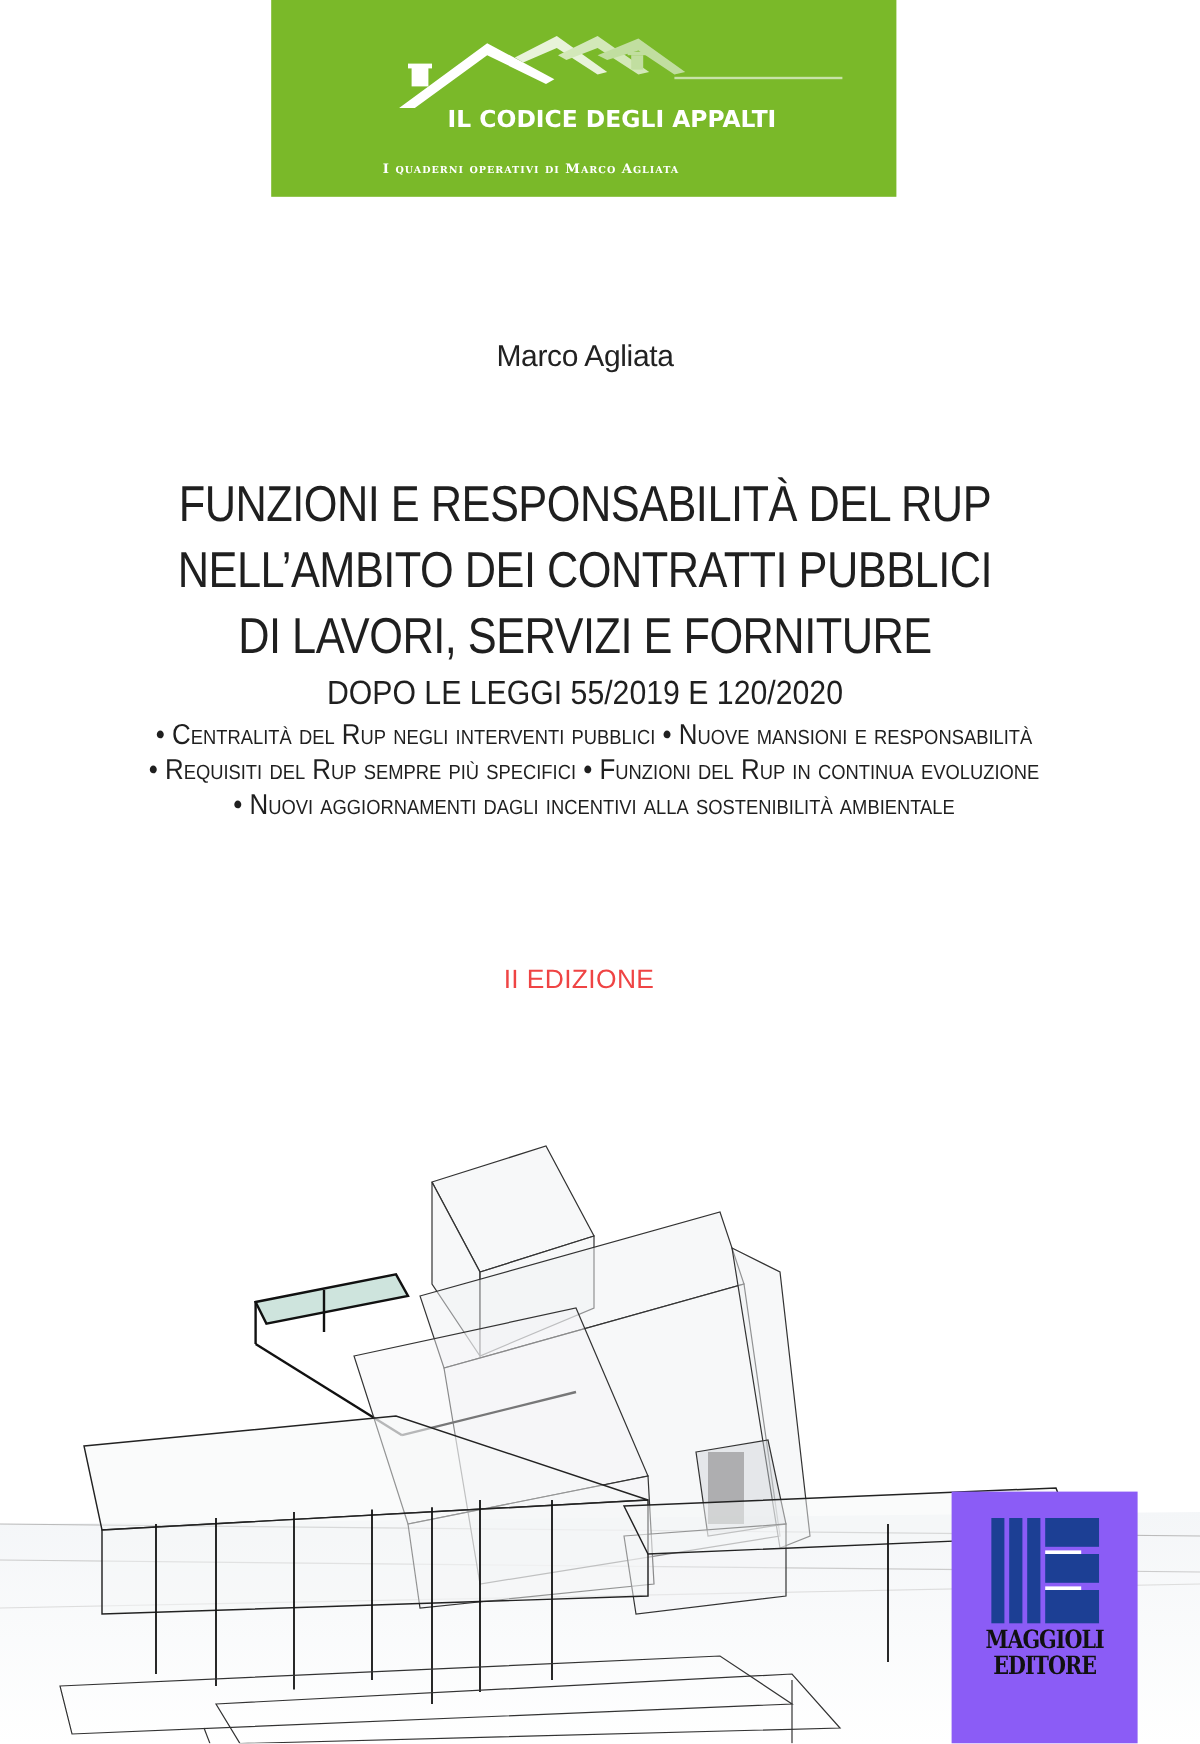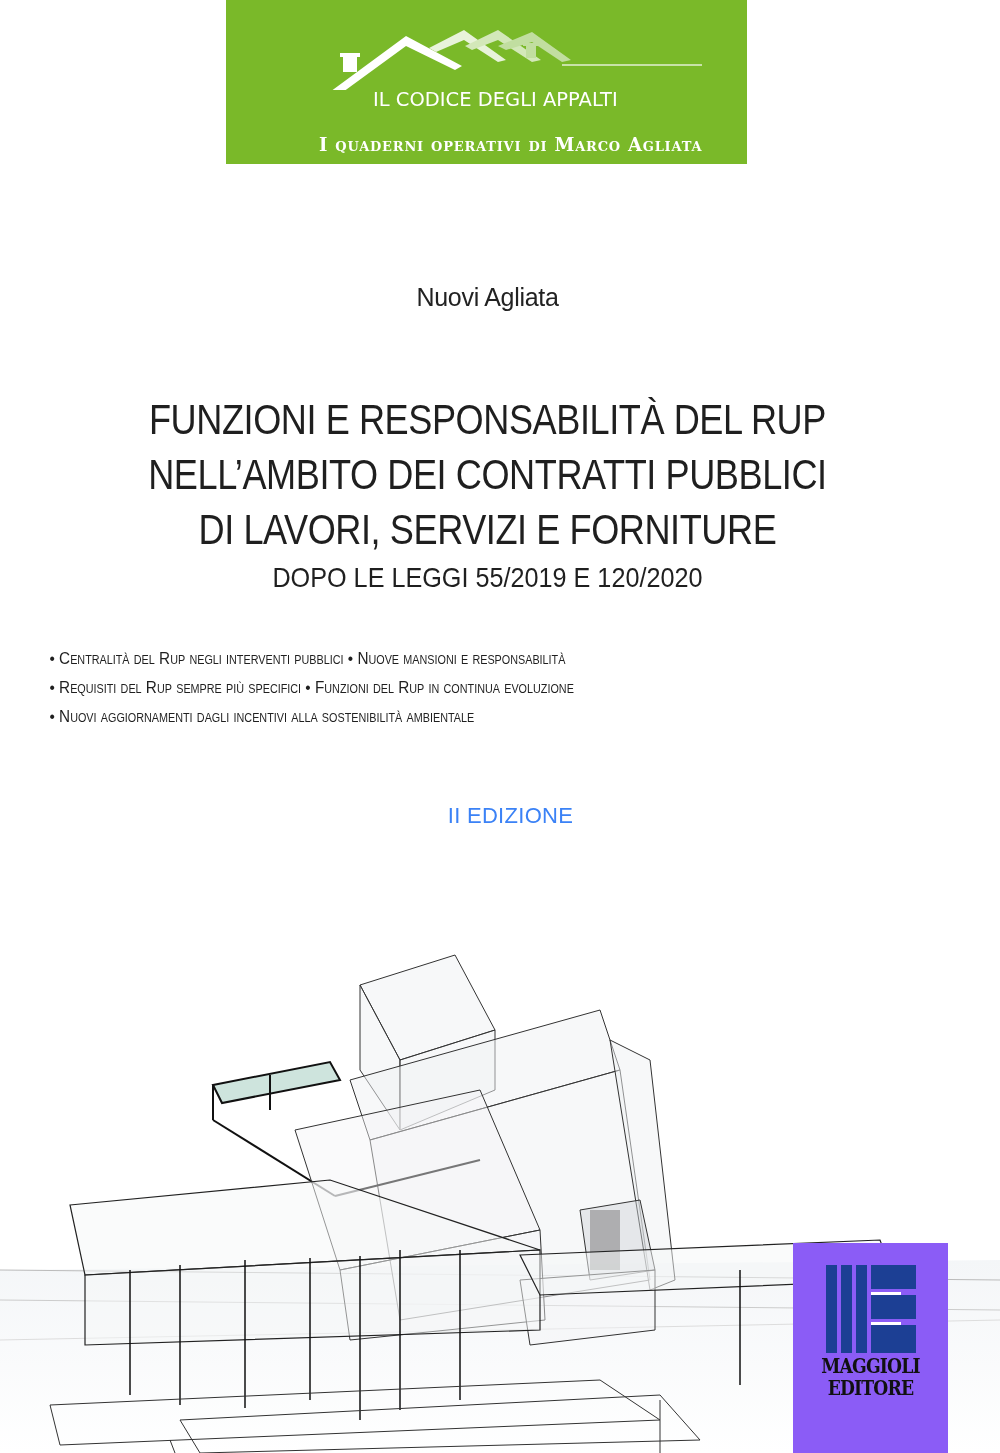--- a/index.html
+++ b/index.html
@@ -1,29 +1,29 @@
 <!DOCTYPE html>
 <html><head>
 <meta charset="utf-8">
 <style>
   html, body { margin:0; padding:0; }
   body { width:1000px; height:1453px; background:#ffffff; position:relative; overflow:hidden; font-family:"Liberation Sans", sans-serif; color:#1a1a1a; }
   .banner { position:absolute; left:226px; top:0; width:521px; height:164px; background:#7ab929; }
   .banner svg.roof { position:absolute; left:0; top:0; }
-  .series-line1, .series-line2 { position:absolute; left:93px; color:#fff; font-family:"DejaVu Sans", sans-serif; font-weight:normal; font-size:19.5px; letter-spacing:0px; white-space:nowrap; }
+  .series-line1, .series-line2 { position:absolute; left:93px; color:#fff; font-family:"DejaVu Sans", sans-serif; font-weight:bold; font-size:19.5px; letter-spacing:0px; white-space:nowrap; }
   .series-line1 { top:88px; left:147px; }
   .series-line2 { top:109px; left:93px; }
-  .series-line3 { position:absolute; top:134px; left:93px; color:#fff; font-family:"DejaVu Serif", serif; font-weight:bold; font-size:18px; letter-spacing:0.8px; white-space:nowrap; font-variant:small-caps; }
+  .series-line3 { position:absolute; top:134px; left:93px; color:#fff; font-family:"DejaVu Serif", serif; font-weight:bold; font-size:11px; letter-spacing:0.8px; white-space:nowrap; font-variant:small-caps; }
   .author { position:absolute; top:283px; left:0; width:975px; text-align:center; font-size:25px; color:#222; letter-spacing:-0.3px; }
   .title { position:absolute; top:392px; left:0; width:975px; text-align:center; font-family:"Liberation Sans Narrow","Liberation Sans", sans-serif; font-size:42px; line-height:55px; color:#1f1f1f; transform:scaleX(0.86); transform-origin:487px 0; letter-spacing:-0.5px; }
   .title div { white-space:nowrap; }
   .subtitle { position:absolute; top:562px; left:0; width:975px; text-align:center; font-size:28px; color:#1f1f1f; transform:scaleX(0.9); transform-origin:487px 0; white-space:nowrap; }
-  .bullets { position:absolute; top:644px; left:0; width:990px; text-align:left; font-family:"Liberation Sans", sans-serif; font-size:17px; line-height:29px; color:#1f1f1f; }
+  .bullets { position:absolute; top:598px; left:0; width:990px; text-align:center; font-family:"Liberation Sans", sans-serif; font-size:24px; line-height:29px; color:#1f1f1f; }
   .bullets div { white-space:nowrap; font-variant:small-caps; transform:scaleX(0.9); }
-  .edition { position:absolute; top:803px; left:0; width:965px; text-align:center; font-size:22px; color:#3b82f6; letter-spacing:0.3px;margin-left:28px; }
+  .edition { position:absolute; top:803px; left:0; width:965px; text-align:center; font-size:22px; color:#ef4444; letter-spacing:0.3px; }
   .illustration { position:absolute; left:0; top:900px; width:1000px; height:553px; }
   .logo { position:absolute; left:793px; top:1243px; width:155px; height:210px; background:#8b5cf6; }
   .logo .marks { position:absolute; left:33px; top:22px; width:90px; height:88px; }
   .logo .name1, .logo .name2 { position:absolute; left:0; width:155px; text-align:center; font-family:"DejaVu Serif", serif; font-weight:bold; color:#111; letter-spacing:-1px; transform:scaleX(0.82); }
   .logo .name1 { top:110px; font-size:21px; }
   .logo .name2 { top:132px; font-size:21px; }
 </style>
 </head>
 <body>
 
@@ -43,21 +43,21 @@
 
     <rect x="300" y="46" width="10" height="12" fill="#c1dea0"></rect>
     <rect x="297" y="43" width="16" height="3" fill="#c1dea0"></rect>
 
     <rect x="336" y="64" width="140" height="2" fill="#c8e2a8"></rect>
   </svg>
   <div class="series-line1">IL CODICE DEGLI APPALTI</div>
   <div class="series-line3">I quaderni operativi di Marco Agliata</div>
 </div>
 
-<div class="author">Nuovi Agliata</div>
+<div class="author">Marco Agliata</div>
 
 <div class="title">
   <div>FUNZIONI E RESPONSABILITÀ DEL RUP</div>
   <div>NELL’AMBITO DEI CONTRATTI PUBBLICI</div>
   <div>DI LAVORI, SERVIZI E FORNITURE</div>
 </div>
 
 <div class="subtitle">DOPO LE LEGGI 55/2019 E 120/2020</div>
 
 <div class="bullets">

